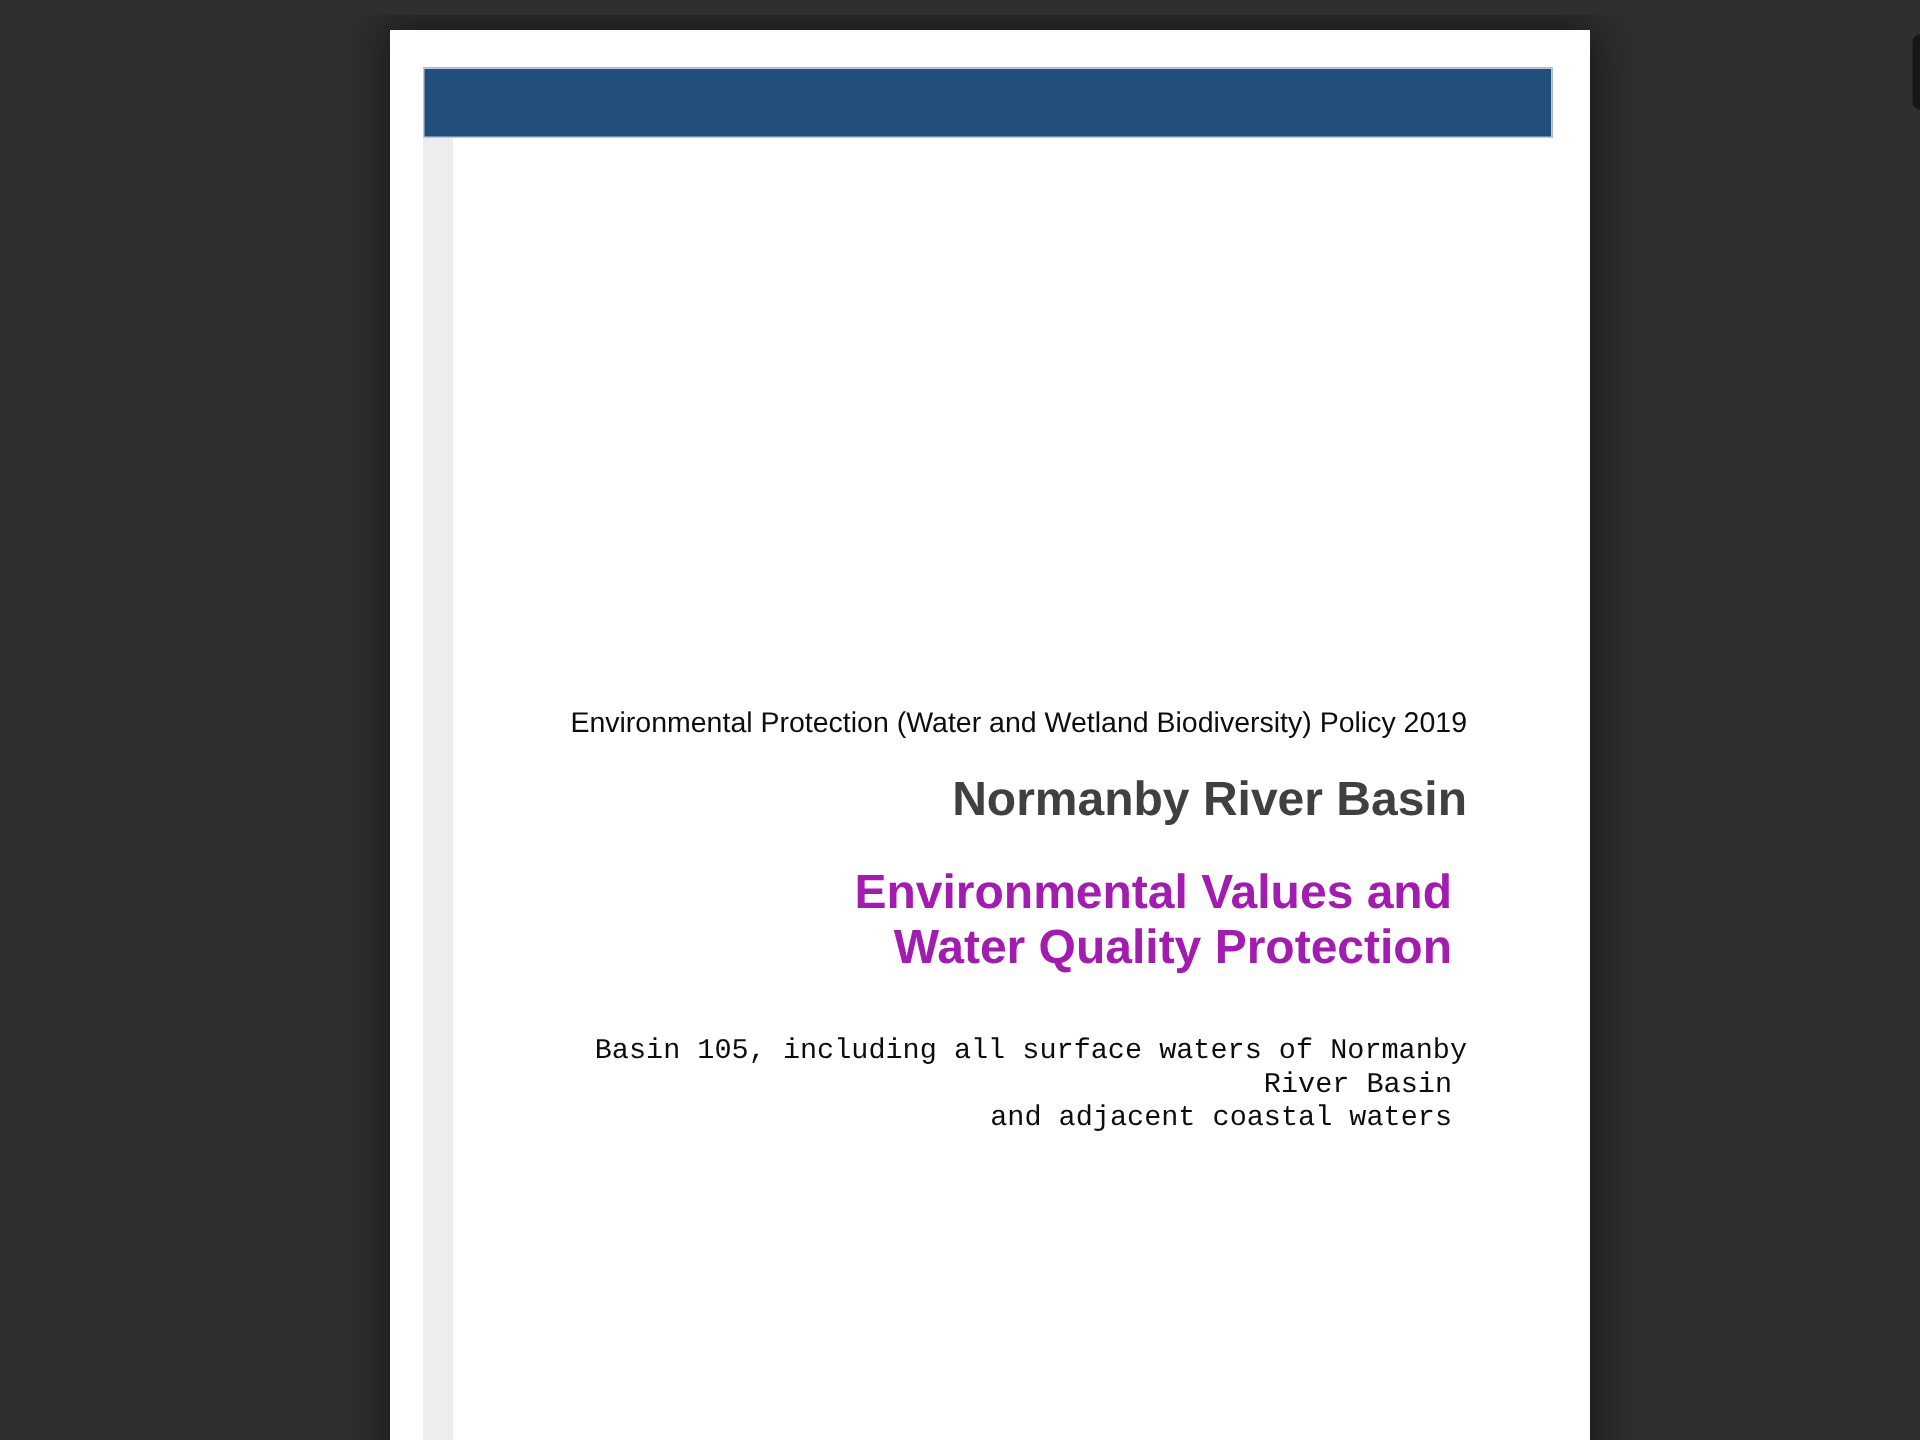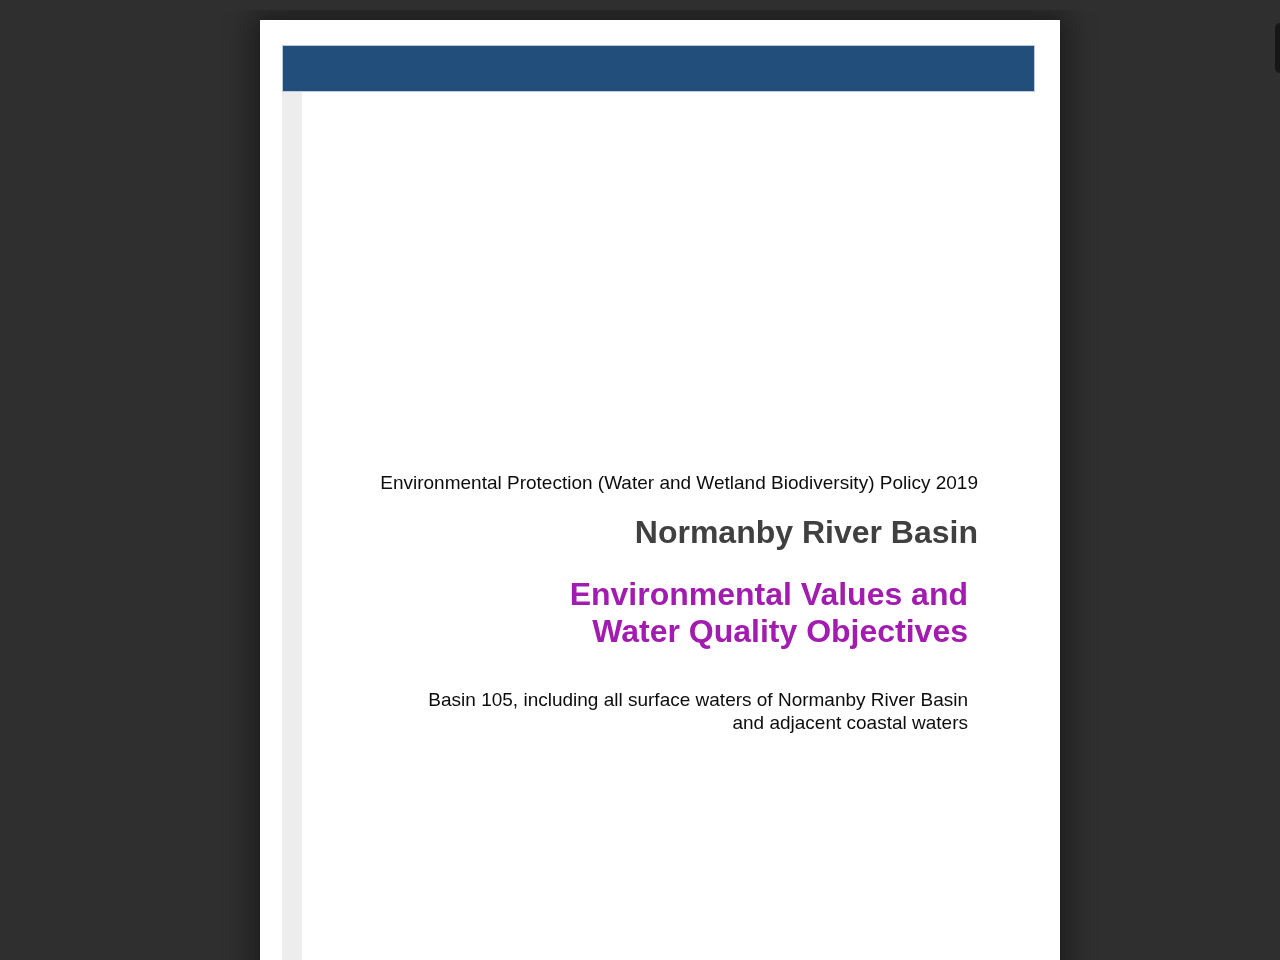--- a/index.html
+++ b/index.html
@@ -65,20 +65,21 @@
     top: 546px;
     font-size: 32px;
     font-weight: bold;
     line-height: 37px;
     color: #a21caf;
   }
   .basin {
     top: 659px;
     font-size: 19px;
     line-height: 22.5px;
+    font-family: Liberation Mono, monospace;
   }
   .scroll-edge {
     position: absolute;
     right: 0;
     top: 0;
     width: 4px;
     height: 960px;
     background: #262626;
   }
   .scroll-thumb {
@@ -101,21 +102,21 @@
     <div class="banner"></div>
 
     <div class="table-line"></div>
 
     <div class="textblock policy">Environmental Protection (Water and Wetland Biodiversity) Policy 2019</div>
 
     <div class="textblock doc-title">Normanby River Basin</div>
 
     <div class="textblock doc-subtitle">
       <span>Environmental Values and</span><br>
-      <span>Water Quality Objectives</span>
+      <span>Water Quality Protection</span>
     </div>
 
     <div class="textblock basin">
       <span>Basin 105, including all surface waters of Normanby River Basin</span><br>
       <span>and adjacent coastal waters</span>
     </div>
 
   </div>
 
   <div class="scroll-edge"></div>

